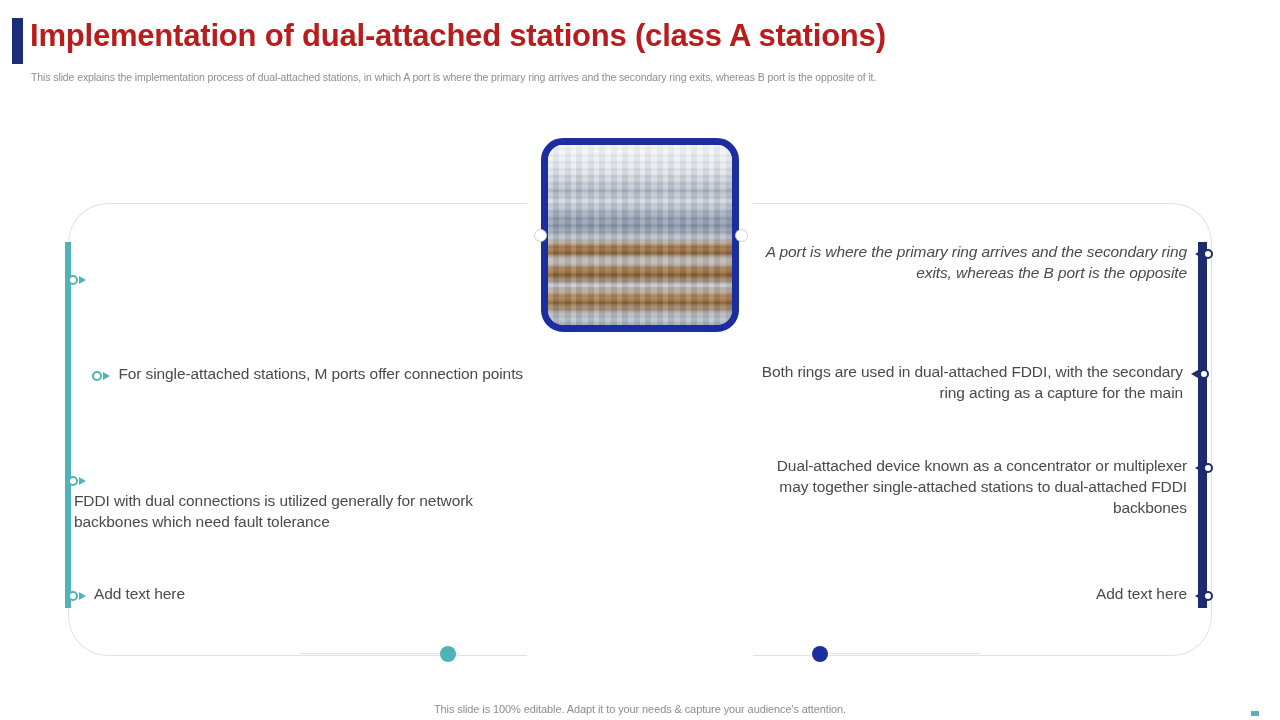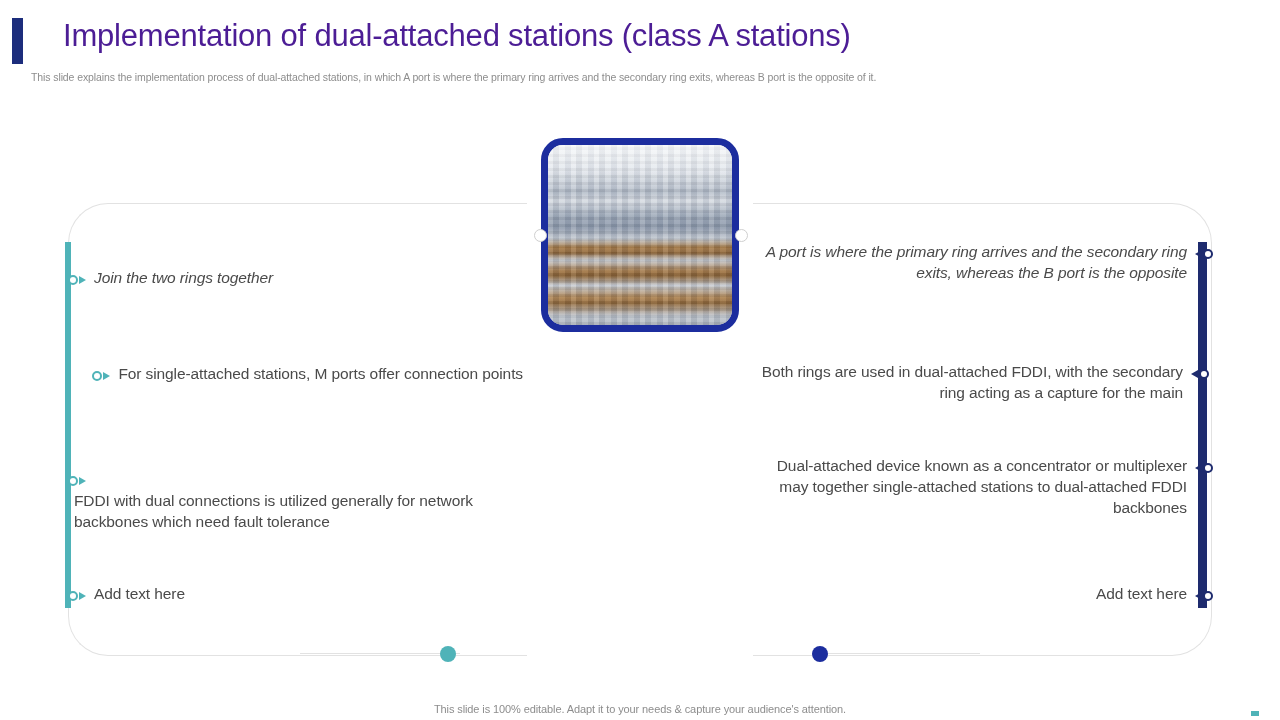--- a/index.html
+++ b/index.html
@@ -27,26 +27,25 @@
     width: 11px;
     height: 46px;
     background: #1c2d7c;
   }
 
   .page-title {
     position: absolute;
     left: 30px;
     top: 18px;
     font-size: 31px;
-    font-weight: 400;
-    color: #4c1d95;
+    font-weight: 700;
+    color: #b91c1c;
     letter-spacing: -0.2px;
     white-space: nowrap;
     font-family: "Liberation Sans", sans-serif;
-    margin-left: 33px;
   }
 
   .page-subtitle {
     position: absolute;
     left: 31px;
     top: 71px;
     font-size: 10.5px;
     color: #8d8d8d;
     white-space: nowrap;
     letter-spacing: -0.1px;
@@ -305,21 +304,20 @@
   </div>
   <div class="photo-node left"></div>
   <div class="photo-node right"></div>
 
   <div class="bullets left">
     <div class="bullet-row pos-0">
       <span class="marker">
         <span class="ring"></span>
           <span class="tri"></span>
       </span>
-      <span class="bullet-text">Join the two rings together</span>
     </div>
     <div class="bullet-row pos-1">
       <span class="marker">
         <span class="ring"></span>
           <span class="tri"></span>
       </span>
       <span class="bullet-text">For single-attached stations, M ports offer connection points</span>
     </div>
     <div class="bullet-row pos-2">
       <span class="marker">

